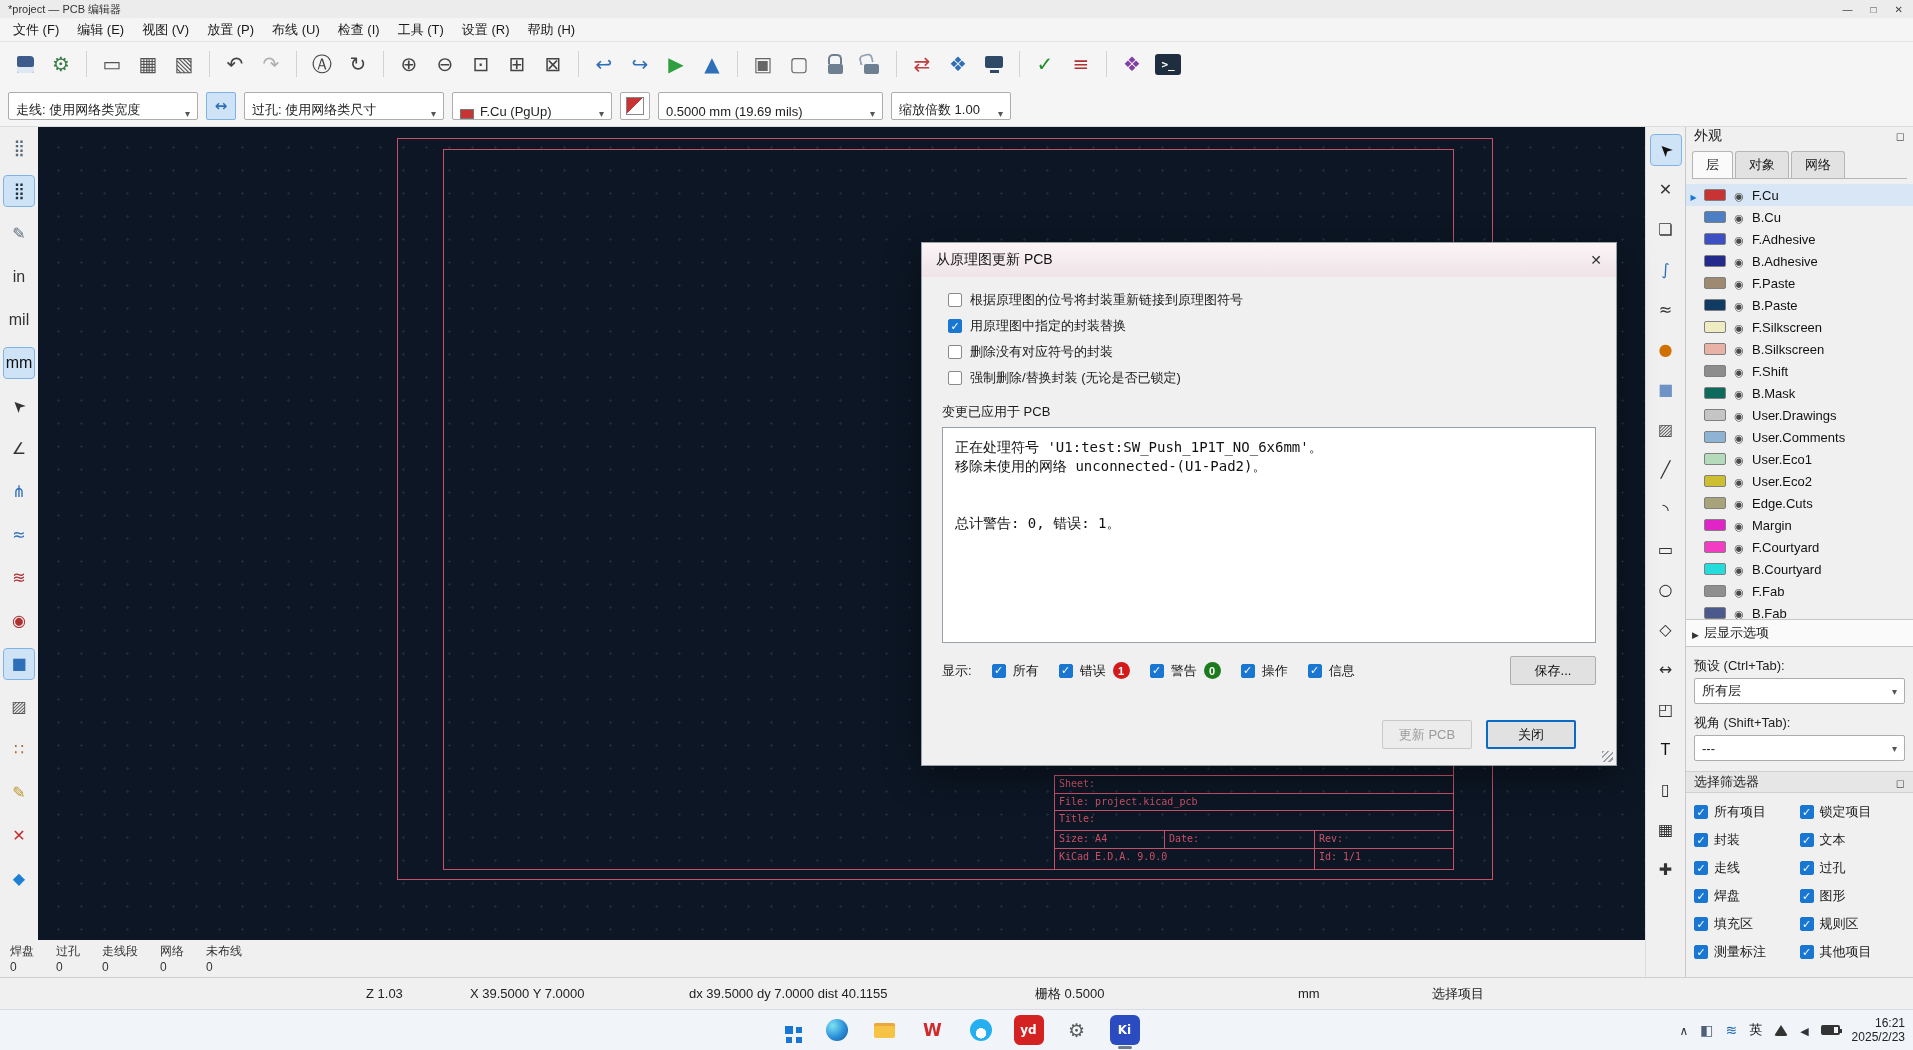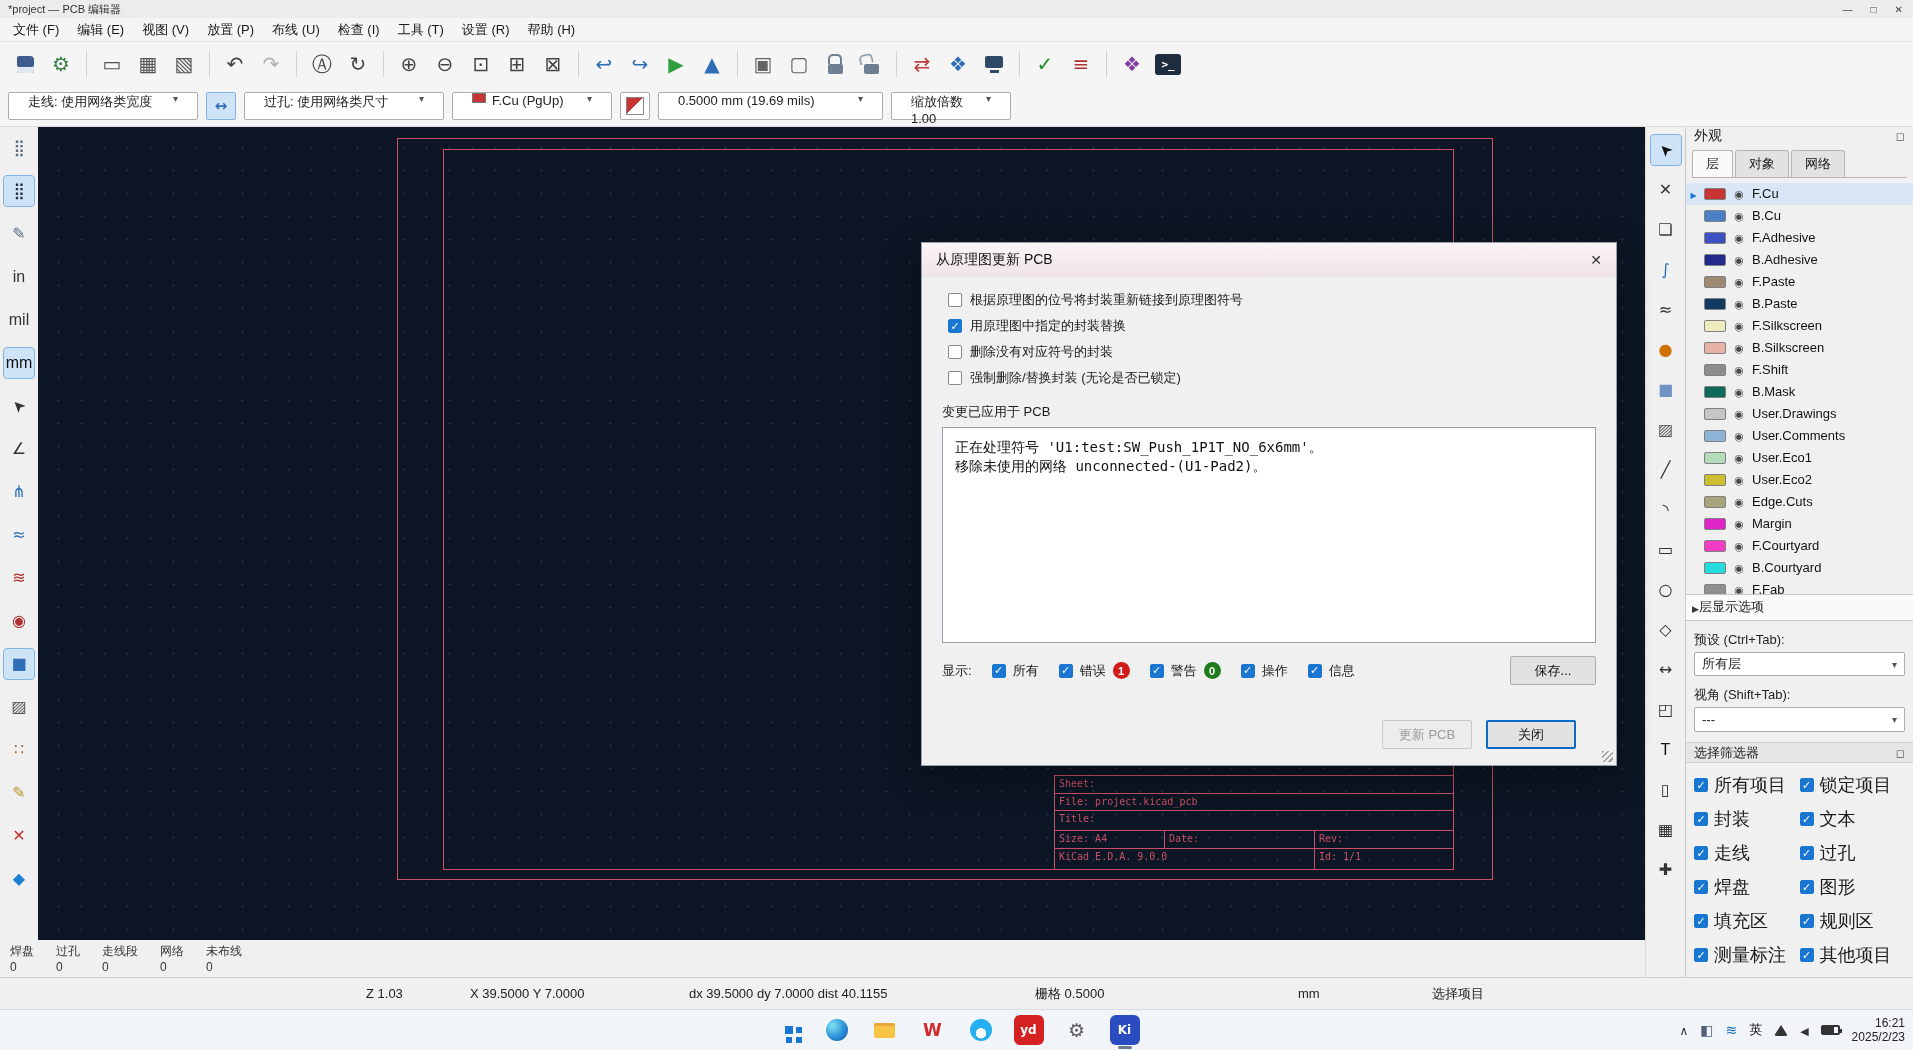--- a/index.html
+++ b/index.html
@@ -23,21 +23,21 @@
   .tbtn[data-icon="lock-icon"],.tbtn[data-icon="unlock-icon"],.tbtn[data-icon="viewer3d-icon"]{flex-direction:column}
   .tbtn[data-icon="lock-icon"]::before,.tbtn[data-icon="unlock-icon"]::before{content:"";width:10px;height:8px;border:2px solid #6e7f91;border-bottom:none;border-radius:5px 5px 0 0}
   .tbtn[data-icon="unlock-icon"]::before{transform:translateX(-5px) rotate(-14deg);border-color:#93a4b6}
   .tbtn[data-icon="lock-icon"]::after,.tbtn[data-icon="unlock-icon"]::after{content:"";width:15px;height:10px;background:#6e7f91;border-radius:2px}
   .tbtn[data-icon="viewer3d-icon"]::before{content:"";width:18px;height:12px;background:#2e4a66;border-radius:2px}
   .tbtn[data-icon="viewer3d-icon"]::after{content:"";width:9px;height:3px;background:#2e4a66;margin-top:2px}
   .tbtn[data-icon="console-icon"]::before{content:">_";font-family:"DejaVu Sans Mono",monospace;font-weight:bold;font-size:11px;color:#fff;background:#1f2e3e;padding:4px 6px;border-radius:3px}
 
   
   .toolbar-opts{height:41px;background:#f5f5f5;display:flex;align-items:center;gap:8px;padding:0 8px;border-bottom:1px solid #dcdcdc}
-  .dropdown{height:28px;background:#fff;border:1px solid #adadad;border-radius:2px;display:flex;align-items:flex-start;gap:6px;font-size:13px;padding:0 19px;color:#222}
+  .dropdown{height:28px;background:#fff;border:1px solid #adadad;border-radius:2px;display:flex;align-items:flex-end;gap:6px;font-size:13px;padding:0 7px;color:#222}
   .dd-arrow{margin-left:auto;font-size:10px;color:#555}
   .dd-arrow::before{content:"▾"}
   .dd-track{width:190px}.dd-via{width:200px}.dd-layer{width:160px}.dd-grid{width:225px}.dd-zoom{width:120px}
   .dd-swatch{width:14px;height:10px;border:1px solid #777;flex:none}
   .opt-icon-btn{width:30px;height:28px;border:1px solid #adadad;background:#fff;border-radius:2px;display:flex;align-items:center;justify-content:center}
   .opt-icon-btn.selected{background:#cfe3f7;border-color:#7fb2e5}
   .aw-glyph::before{content:"↔";color:#2f6fb8;font-weight:bold;font-size:15px;font-family:"DejaVu Sans",sans-serif}
   .layer-pair{width:18px;height:18px;border:1px solid #888;background:linear-gradient(135deg,#c83434 0 50%,#fff 50% 100%)}
 
   
@@ -70,27 +70,27 @@
   .layer-list{height:440px;overflow:hidden;padding-top:5px}
   .layer-row{display:flex;align-items:center;height:22px;padding-left:3px;gap:6px}
   .layer-row.selected{background:#d8e6f6}
   .sel-arrow{width:9px;text-align:center;visibility:hidden}
   .layer-row.selected .sel-arrow{visibility:visible}
   .sel-arrow::before{content:"▶";font-family:"DejaVu Sans",sans-serif;font-size:8px;color:#1977d2}
   .swatch{width:22px;height:12px;border:1px solid #808080;border-radius:2px;flex:none}
   .eye{width:14px;text-align:center}
   .eye::before{content:"◉";font-family:"DejaVu Sans",sans-serif;font-size:11px;color:#4a4a4a}
   .layer-name{font-size:13px;color:#111}
-  .layer-opts-bar{height:28px;background:#fafafa;border-top:1px solid #c6c6c6;border-bottom:1px solid #c6c6c6;display:flex;align-items:center;padding-left:6px}
+  .layer-opts-bar{height:28px;background:#fafafa;border-top:1px solid #c6c6c6;border-bottom:1px solid #c6c6c6;display:flex;align-items:center;gap:5px;padding-left:6px}
   .collapse-arrow::before{content:"▶";font-family:"DejaVu Sans",sans-serif;font-size:9px;color:#333}
   .panel-label{padding:10px 8px 3px;font-size:13px;color:#222}
   .panel-dd{margin:0 8px;height:26px;background:#fff;border:1px solid #adadad;border-radius:2px;display:flex;align-items:center;padding:0 7px;font-size:13px}
   .filter-header{margin-top:10px;height:22px;background:#e6e6e6;border-top:1px solid #cfcfcf;border-bottom:1px solid #cfcfcf;display:flex;align-items:center;justify-content:space-between;padding:0 8px}
   .filter-grid{display:grid;grid-template-columns:1fr 1fr;padding:10px 8px;row-gap:10px}
-  .filter-item{display:flex;align-items:center;gap:6px;font-size:18px}
+  .filter-item{display:flex;align-items:center;gap:6px;font-size:13px}
   .cb{width:14px;height:14px;border:1px solid #8a8a8a;background:#fff;border-radius:2px;display:inline-flex;align-items:center;justify-content:center;font-size:11px;color:#fff;flex:none;font-family:"DejaVu Sans",sans-serif}
   .cb.checked{background:#1977d2;border-color:#1977d2}
   .cb.checked::before{content:"✓"}
 
   
   .counts{height:37px;background:#f0f0f0;display:flex;padding-left:10px;padding-top:3px}
   .count{margin-right:22px;display:flex;flex-direction:column}
   .count .lbl{font-size:12px;color:#333;line-height:17px}
   .count .val{font-size:12px;color:#333;line-height:14px}
   .statusbar{height:32px;background:#f0f0f0;border-top:1px solid #d0d0d0;display:flex;align-items:center;font-size:13px;color:#222}
@@ -889,20 +889,21 @@
           <div class="log-line">正在处理符号 'U1:test:SW_Push_1P1T_NO_6x6mm'。</div>
 
 
           <div class="log-line">移除未使用的网络 unconnected-(U1-Pad2)。</div>
 
 
           <div class="log-line"></div>
 
           <div class="log-line"></div>
 
+          <div class="log-line">总计警告: 0, 错误: 1。</div>
         </div>
       <div class="show-row">
         <span>显示:</span>
         <span style="display:flex;gap:20px">
 
             <span class="show-item">
               <span class="cb checked"></span>
               <span>所有</span>
 
             </span>

